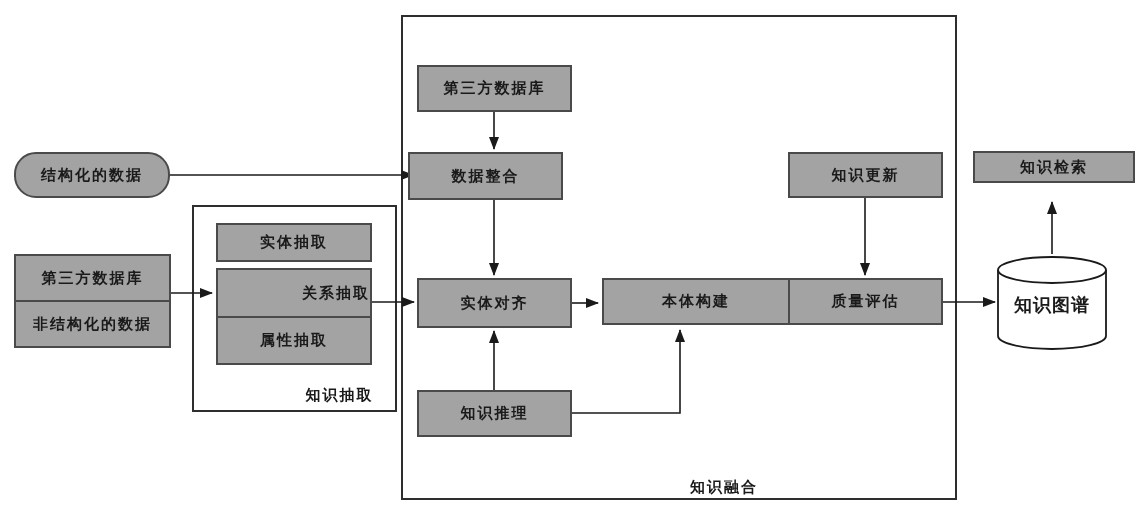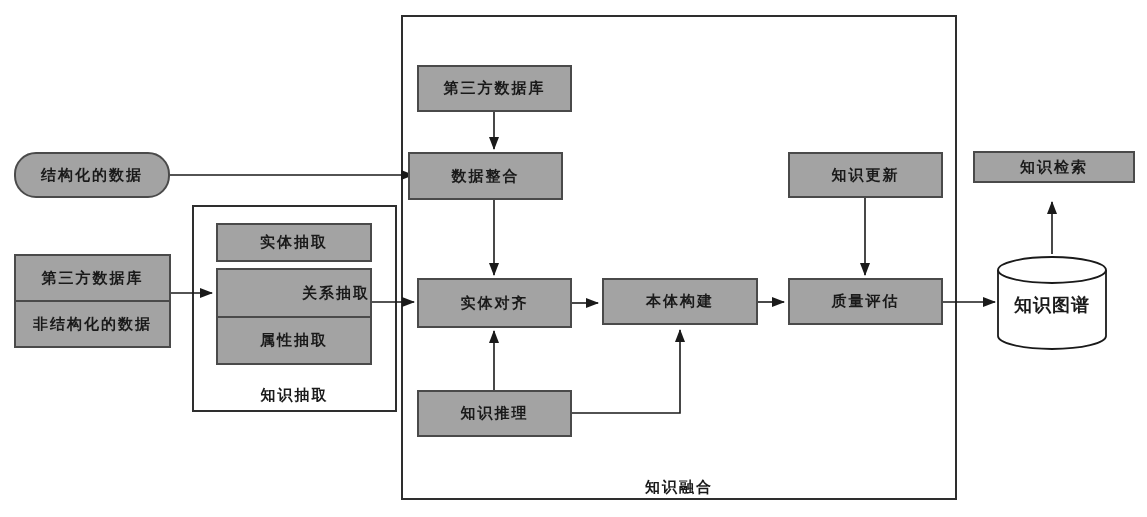--- a/index.html
+++ b/index.html
@@ -32,20 +32,21 @@
     box-sizing: border-box;
     z-index: 1;
   }
   .group-label {
     position: absolute;
     text-align: center;
     font-size: 15px;
     font-weight: 600;
     letter-spacing: 2px;
     z-index: 3;
+    padding-left: 45px;
   }
   .wire-layer {
     position: absolute;
     left: 0; top: 0;
     width: 1147px; height: 517px;
     z-index: 2;
   }
   .cyl-label {
     position: absolute;
     left: 998px; top: 293px;
@@ -119,21 +120,21 @@
   </div>
   <div class="node" style="left:408px; top:152px; width:155px; height:48px;">
     <span>数据整合</span>
   </div>
   <div class="node" style="left:417px; top:278px; width:155px; height:50px;">
     <span>实体对齐</span>
   </div>
   <div class="node" style="left:417px; top:390px; width:155px; height:47px;">
     <span>知识推理</span>
   </div>
-  <div class="node" style="left:602px; top:278px; width:156px; height:47px;">
+  <div class="node" style="left:602px; top:278px; width:188px; height:47px;">
     <span>本体构建</span>
   </div>
   <div class="node" style="left:788px; top:278px; width:155px; height:47px;">
     <span>质量评估</span>
   </div>
   <div class="node" style="left:788px; top:152px; width:155px; height:46px;">
     <span>知识更新</span>
   </div>
 
   <div class="node" style="left:973px; top:151px; width:162px; height:32px;">

